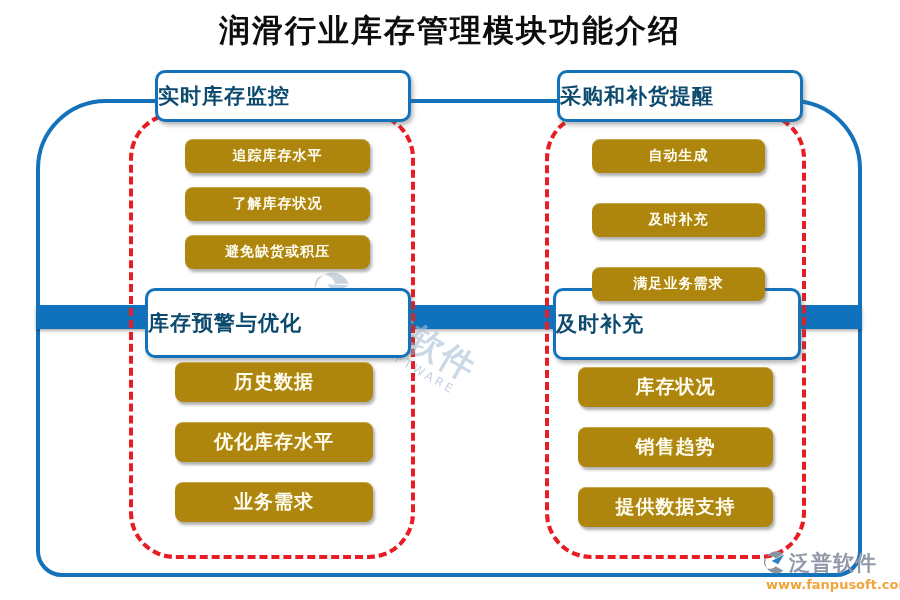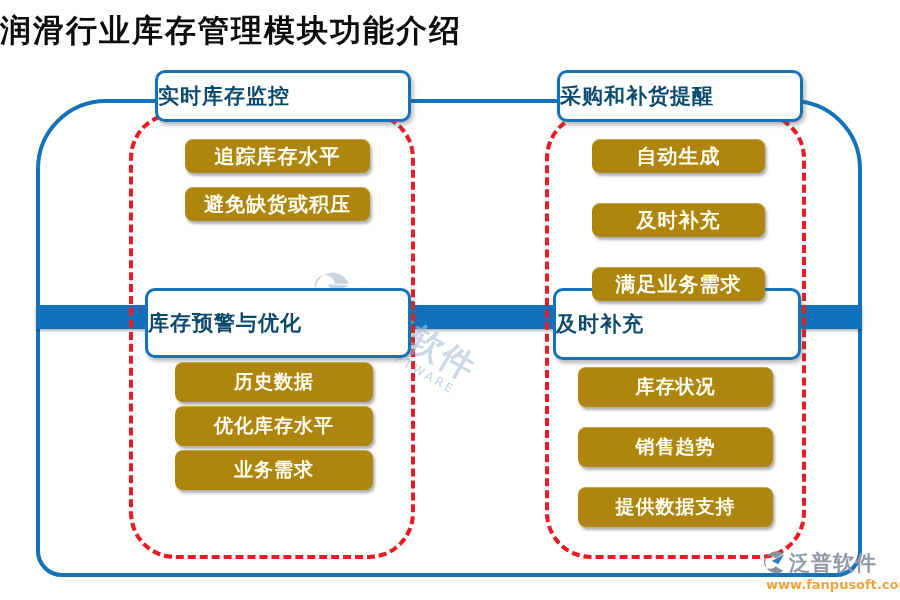--- a/index.html
+++ b/index.html
@@ -3,21 +3,21 @@
 <meta charset="utf-8">
 <style>
   html,body{margin:0;padding:0;background:#fff;}
   #canvas{
     position:relative;width:900px;height:600px;background:#ffffff;overflow:hidden;
     font-family:"DejaVu Serif","Liberation Serif",serif;
   }
   .abs{position:absolute;}
   
   #title{
-    left:0;top:10px;width:900px;text-align:left;
+    left:0;top:10px;width:900px;text-align:center;
     font-size:31px;font-weight:bold;color:#0d0d0d;letter-spacing:2px;
   }
   
   #big-rect{
     left:36px;top:99px;width:818px;height:470px;
     border:4px solid #1472bb;border-radius:70px 70px 26px 26px;
     background:transparent;z-index:1;
   }
   
   #mid-bar{
@@ -38,25 +38,25 @@
     font-size:21px;font-weight:bold;color:#0c4a6e;z-index:5;letter-spacing:1px;
   }
   
   .grp{display:flex;flex-direction:column;z-index:5;}
   .btn{
     background:#ae860e;border-radius:8px;color:#fffdf0;
     font-weight:bold;display:flex;align-items:center;justify-content:center;
     box-shadow:inset 0 1px 0 rgba(255,255,255,.28), 2px 3px 3px rgba(80,80,80,.45);
     letter-spacing:1px;
   }
-  .g-top .btn{height:34px;font-size:20px;}
+  .g-top .btn{height:34px;font-size:14px;}
   .g-bot .btn{height:40px;font-size:19px;}
   #grp-1{left:185px;top:139px;width:185px;gap:14px;}
   #grp-2{left:592px;top:139px;width:173px;gap:30px;}
-  #grp-3{left:175px;top:362px;width:198px;gap:4px;}
+  #grp-3{left:175px;top:362px;width:198px;gap:20px;}
   #grp-4{left:578px;top:367px;width:195px;gap:20px;}
   
   #watermark{
     left:322px;top:258px;transform:rotate(30deg);transform-origin:0 0;
     z-index:4;opacity:.6;pointer-events:none;width:220px;
   }
   #watermark .wm-row{display:flex;align-items:center;gap:4px;}
   #watermark .wm-cn{
     font-size:34px;font-weight:bold;color:#a9c0d6;letter-spacing:2px;white-space:nowrap;
   }
@@ -111,20 +111,21 @@
   </div>
   <div class="abs hdr" style="left:145px;top:288px;width:260px;height:64px;">
     <span>库存预警与优化</span>
   </div>
   <div class="abs hdr" style="left:553px;top:288px;width:242px;height:66px;">
     <span>及时补充</span>
   </div>
 
   <div class="abs grp g-top" id="grp-1">
     <div class="btn">追踪库存水平</div>
+    <div class="btn">了解库存状况</div>
     <div class="btn">避免缺货或积压</div>
   </div>
 
   <div class="abs grp g-top" id="grp-2">
     <div class="btn">自动生成</div>
     <div class="btn">及时补充</div>
     <div class="btn">满足业务需求</div>
   </div>
 
   <div class="abs grp g-bot" id="grp-3">

